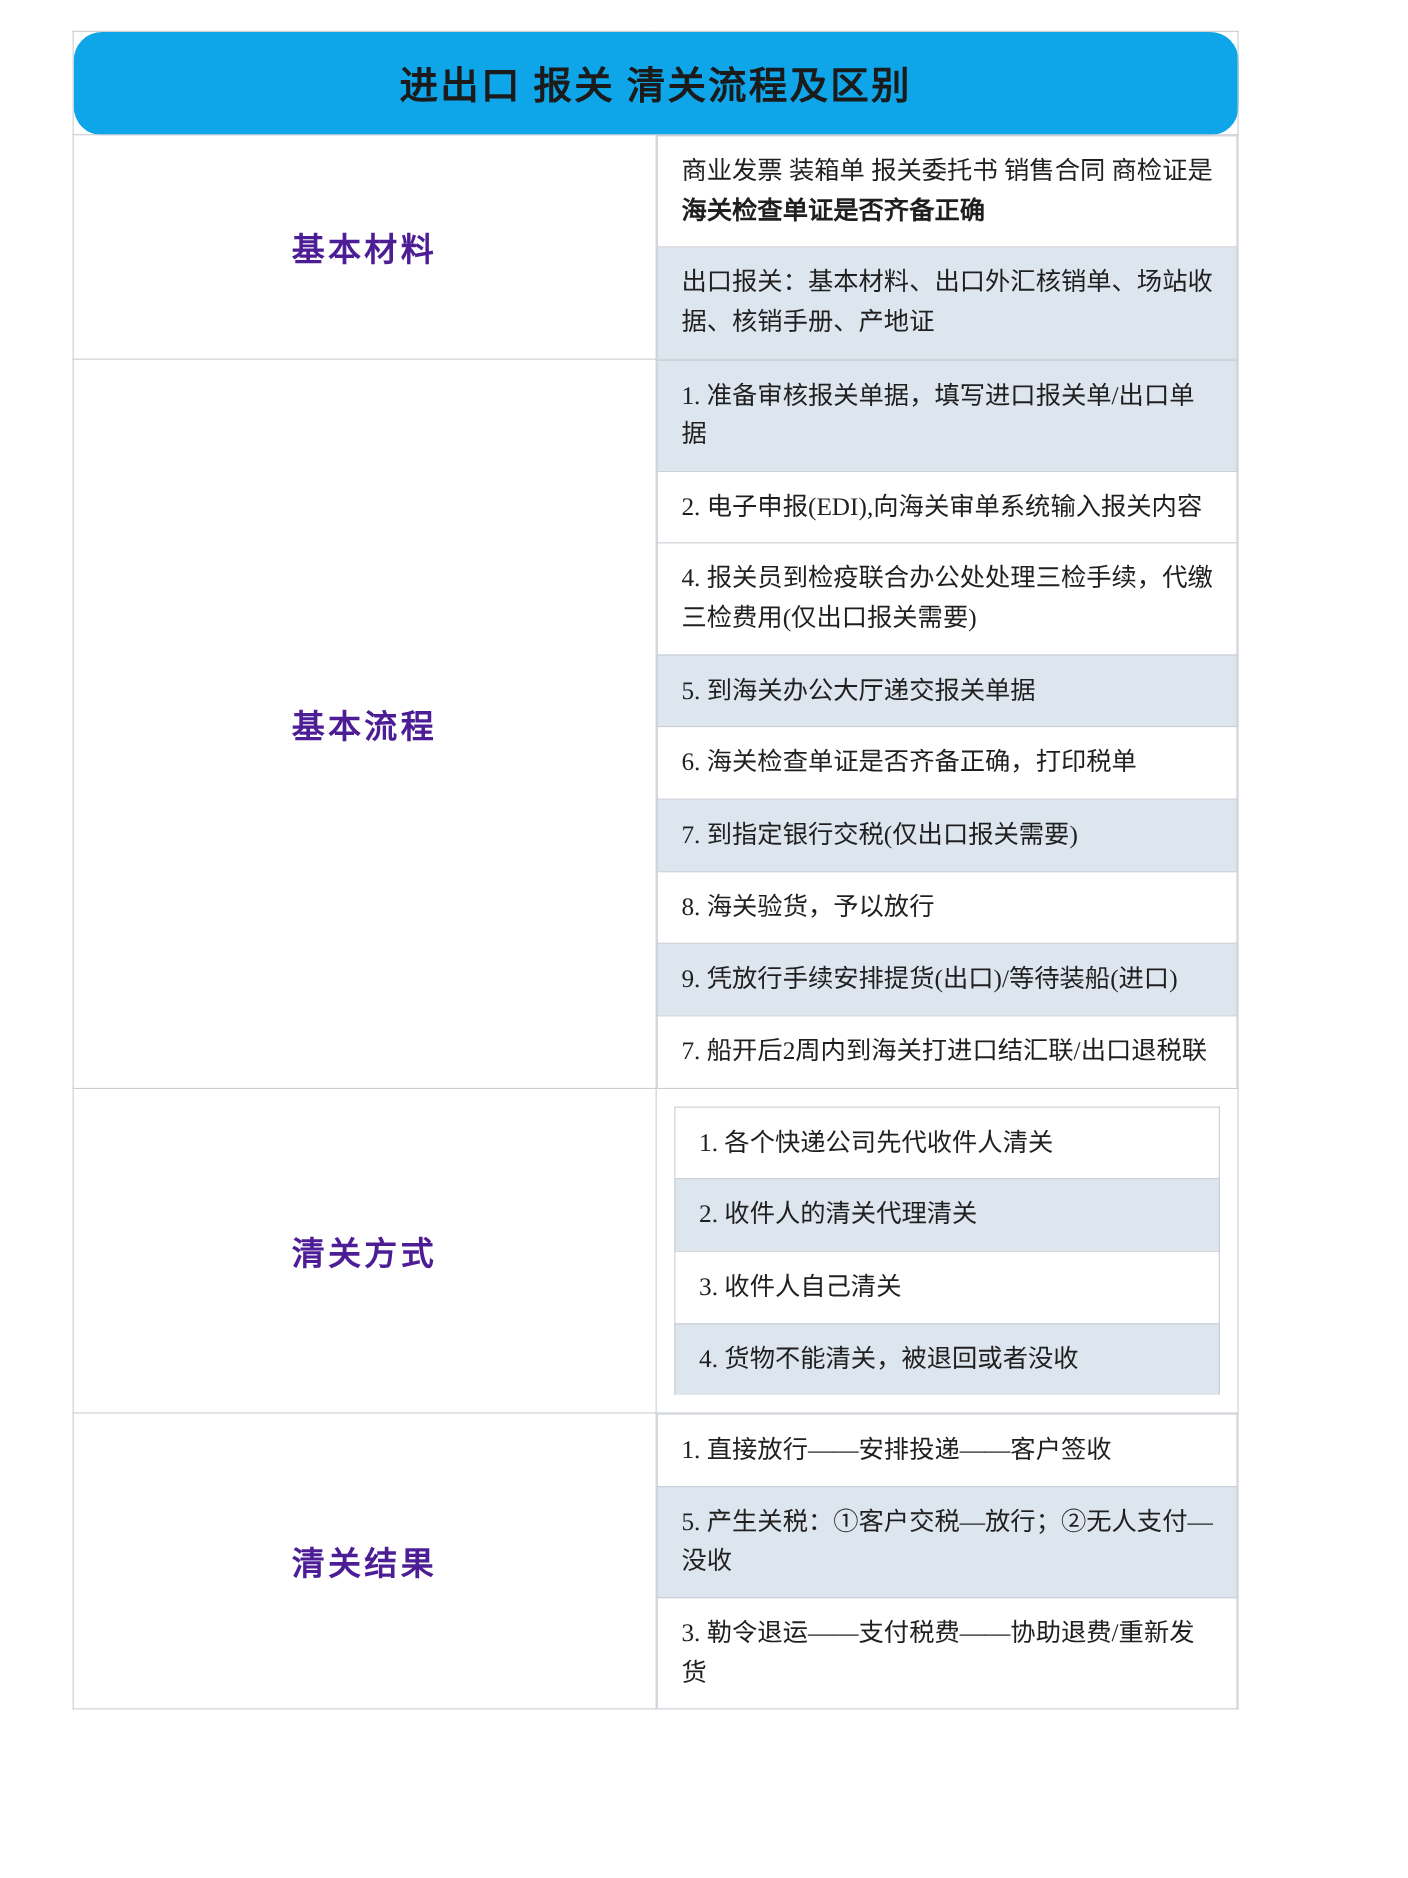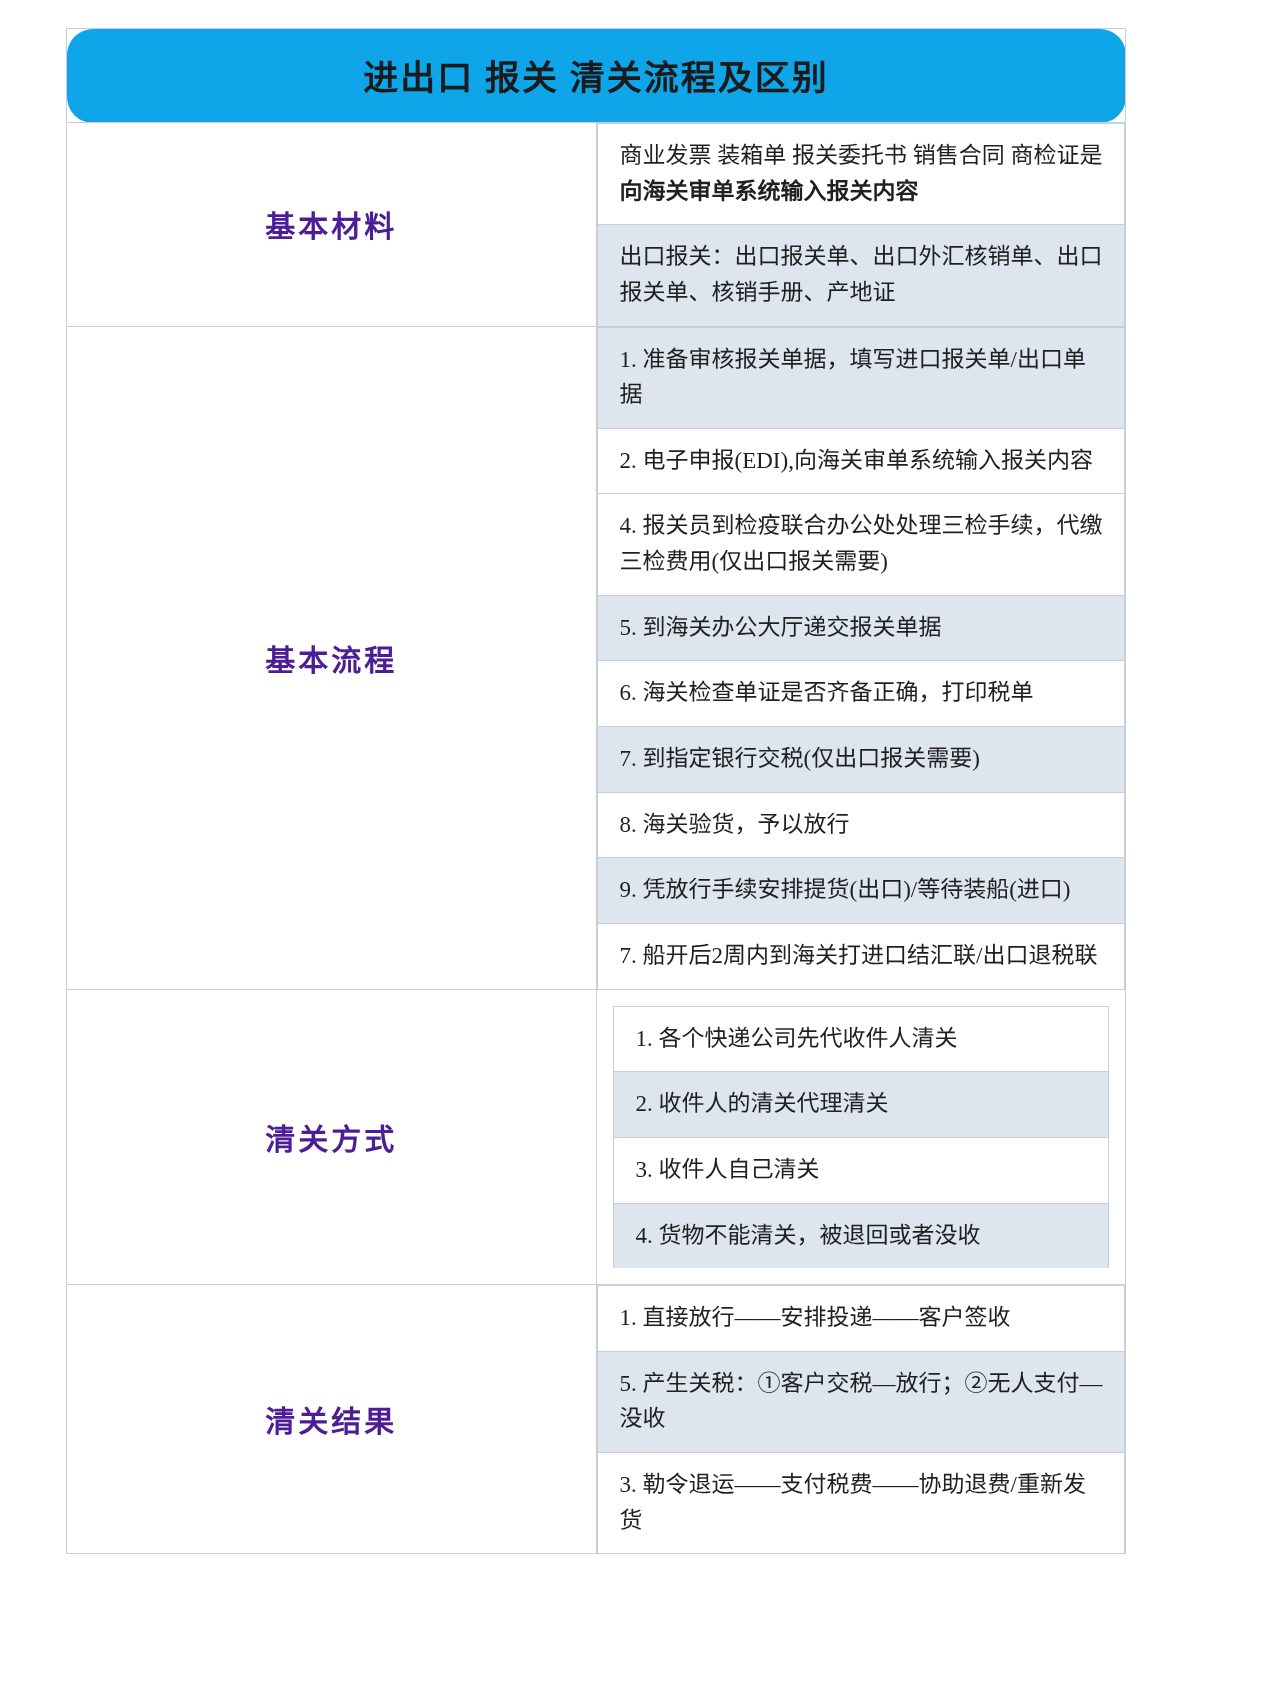--- a/index.html
+++ b/index.html
@@ -87,24 +87,24 @@
       <tr>
         <td class="title-cell" colspan="2">进出口 报关 清关流程及区别</td>
       </tr>
 
       <tr>
         <td class="cat-cell">基本材料</td>
         <td style="padding:0;">
           <table class="sub-table">
             <tbody>
               <tr>
-                <td class="row-cell row-plain"><span>商业发票 装箱单 报关委托书 销售合同 商检证是</span><span class="strong-seg">向海关审单系统输入报关内容</span></td>
+                <td class="row-cell row-plain"><span>商业发票 装箱单 报关委托书 销售合同 商检证是</span><span class="strong-seg">海关检查单证是否齐备正确</span></td>
               </tr>
               <tr>
-                <td class="row-cell row-shade">出口报关：出口报关单、出口外汇核销单、出口报关单、核销手册、产地证</td>
+                <td class="row-cell row-shade">出口报关：基本材料、出口外汇核销单、场站收据、核销手册、产地证</td>
               </tr>
             </tbody>
           </table>
         </td>
       </tr>
 
       <tr>
         <td class="cat-cell">基本流程</td>
         <td style="padding:0;">
           <table class="sub-table">

